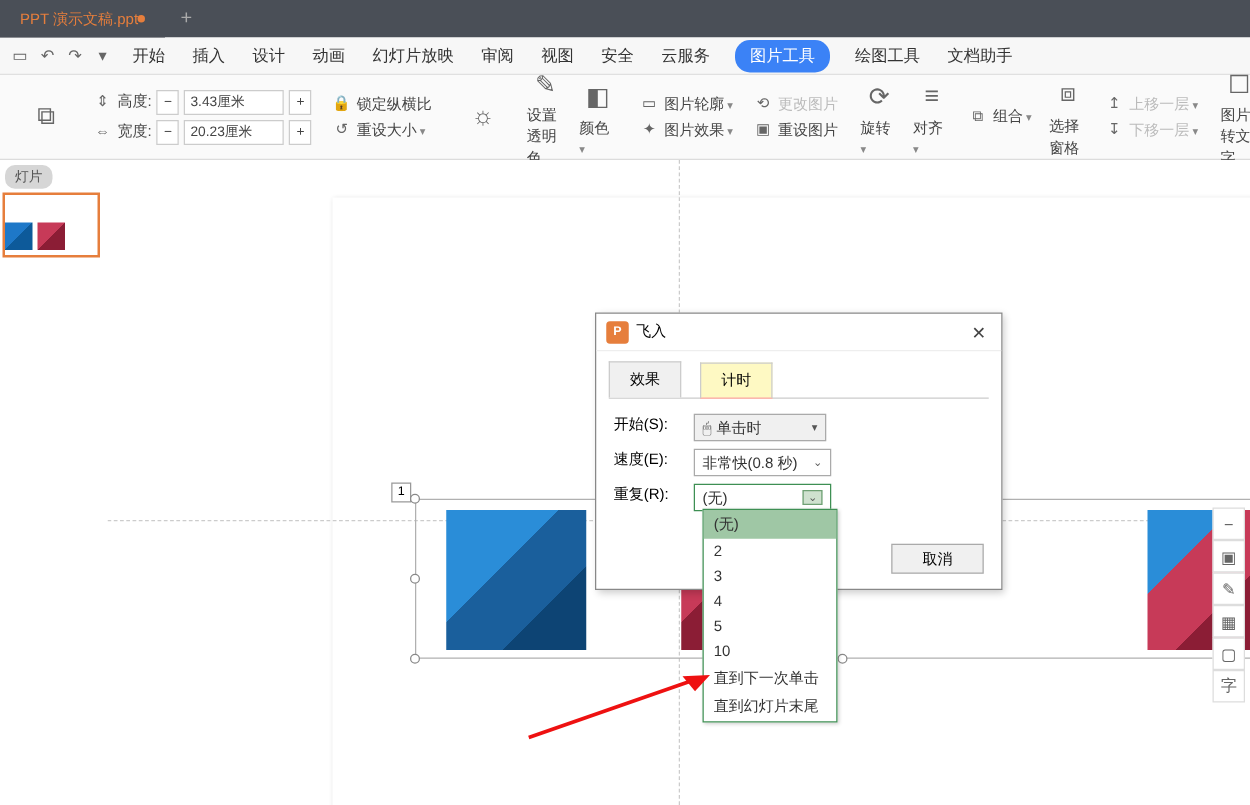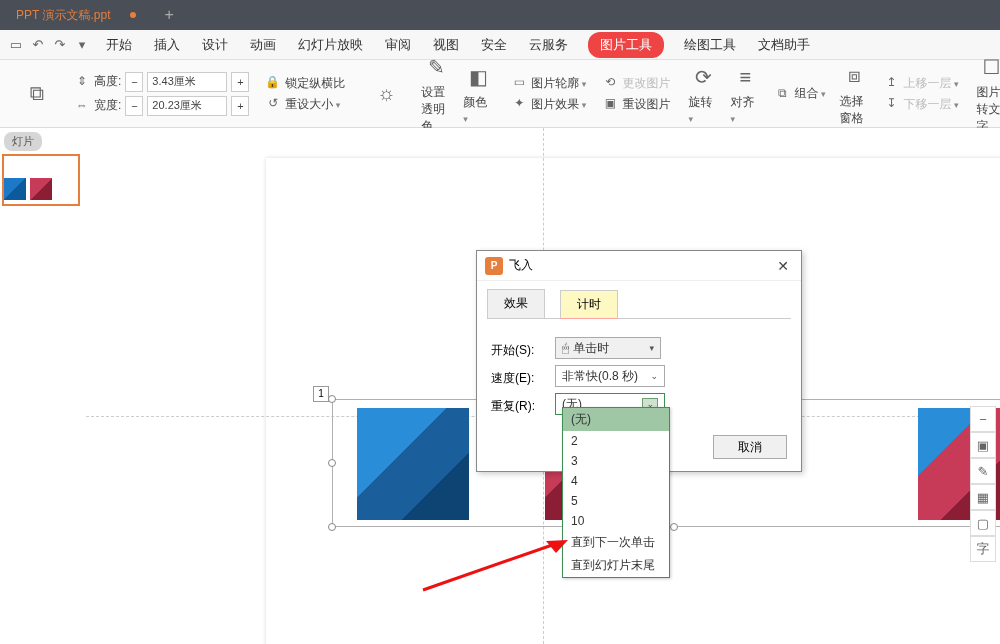--- a/index.html
+++ b/index.html
@@ -1,31 +1,31 @@
 <!DOCTYPE html>
 <html><head>
 <meta charset="utf-8">
 <style>
 * { box-sizing: border-box; margin: 0; padding: 0; font-family: "Microsoft YaHei", Arial, sans-serif; }
 body { background: #fff; overflow: hidden; }
 .app { width: 1000px; height: 644px; position: relative; background: #fff; }
 
 
 .titlebar { height: 30px; background: #4a4f57; display: flex; align-items: center; }
-.tab { height: 30px; background: #4a4f57; padding: 0 16px; display: flex; align-items: center; gap: 20px; color: #e67e3c; font-size: 12px; }
+.tab { height: 30px; background: #4a4f57; padding: 0 16px; display: flex; align-items: center; gap: 0; color: #e67e3c; font-size: 12px; }
 .tab .dot { width: 6px; height: 6px; background: #e67e3c; border-radius: 50%; }
 .tab-add { color: #aaa; font-size: 16px; padding: 0 12px; cursor: pointer; }
 
 
 .menubar { height: 30px; background: #f7f7f7; border-bottom: 1px solid #e0e0e0; display: flex; align-items: center; padding: 0 8px; gap: 4px; }
 .menubar .qat { display: flex; align-items: center; gap: 6px; margin-right: 10px; }
 .menubar .qat-icon { width: 16px; height: 16px; color: #666; font-size: 13px; text-align: center; }
 .menu-tabs { display: flex; gap: 18px; }
 .menu-tab { font-size: 13px; color: #333; cursor: pointer; padding: 4px 2px; }
-.menu-tab.active { background: #ef4444; color: #fff; border-radius: 12px; padding: 4px 12px; text-align: right; }
+.menu-tab.active { background: #3b82f6; color: #fff; border-radius: 12px; padding: 4px 12px; text-align: right; }
 
 
 .ribbon { height: 68px; background: #fafafa; border-bottom: 1px solid #dcdcdc; display: flex; align-items: center; padding: 4px 8px; gap: 0; }
 .ribbon-group { display: flex; flex-direction: column; gap: 4px; padding: 0 8px; height: 56px; justify-content: center; font-size: 12px; color: #444; }
 .ribbon-sep { width:1px; height: 50px; background: #e0e0e0; margin: 0 2px; }
 .ribbon-row { display: flex; align-items: center; gap: 4px; white-space: nowrap; }
 .ribbon-icon { width: 16px; height: 16px; display: inline-block; text-align: center; color: #666; }
 .ribbon-input { width: 80px; height: 20px; border: 1px solid #ccc; background: #fff; padding: 0 4px; font-size: 11px; display: flex; align-items: center; }
 .ribbon-btn { height: 20px; border: 1px solid #ccc; background: #fff; padding: 0 6px; font-size: 11px; display: flex; align-items: center; }
 .ribbon-btn-sm { width: 18px; justify-content: center; }
@@ -70,21 +70,21 @@
 
 .dialog { position: absolute; left: 476px; top: 250px; width: 326px; background: #fff; border: 1px solid #888; box-shadow: 2px 2px 6px rgba(0,0,0,0.2); font-size: 12px; }
 .dialog-title { height: 30px; border-bottom: 1px solid #eee; display: flex; align-items: center; padding: 0 8px; justify-content: space-between; }
 .dialog-title .left { display: flex; align-items: center; gap: 6px; }
 .dialog-title .p-icon { width: 18px; height: 18px; background: #e67e3c; color: #fff; border-radius: 3px; display: flex; align-items: center; justify-content: center; font-size: 10px; font-weight: bold; }
 .dialog-close { cursor: pointer; font-size: 14px; color: #444; padding: 0 4px; }
 .dialog-tabs { display: flex; border-bottom: 1px solid #ccc; margin: 8px 10px 0 10px; gap: 16px; }
 .dlg-tab { padding: 5px 16px; border: 1px solid #ccc; border-bottom: none; margin-right: -1px; background: #f0f0f0; cursor: pointer; position: relative; }
 .dlg-tab.active { background: #fef9c3; border-bottom: 1px solid #fca5a5; top: 1px; }
 .dialog-body { padding: 12px 14px; }
-.form-row { display: flex; align-items: flex-end; height: 28px; gap: 8px; }
+.form-row { display: flex; align-items: flex-start; height: 28px; gap: 8px; }
 .form-label { width: 56px; text-align: left; }
 .form-select { width: 106px; height: 22px; border: 1px solid #aaa; background: #f0f0f0; display: flex; align-items: center; padding: 0 6px; justify-content: space-between; font-size: 12px; color: #333; }
 .form-select .arrow { font-size: 9px; color: #555; }
 .form-input { width: 80px; height: 22px; border: 1px solid #aaa; background: #fff; padding: 0 6px; display: flex; align-items: center; justify-content: space-between; }
 .form-input .spinner { display: flex; flex-direction: column; font-size: 6px; line-height: 6px; color: #555; }
 .form-select.open { border: 1px solid #3e8f53; background: #fff; }
 .trigger-btn { width: 90px; height: 22px; border: 1px solid #aaa; background: #f5f5f5; display: flex; align-items: center; justify-content: center; font-size: 12px; }
 
 .dropdown-list { position: absolute; left: 562px; top: 407px; width: 108px; border: 1px solid #3e8f53; background: #fff; box-shadow: 1px 1px 3px rgba(0,0,0,0.2); z-index: 10; }
 .dd-item { padding: 3px 8px; font-size: 12px; color: #333; cursor: pointer; }

